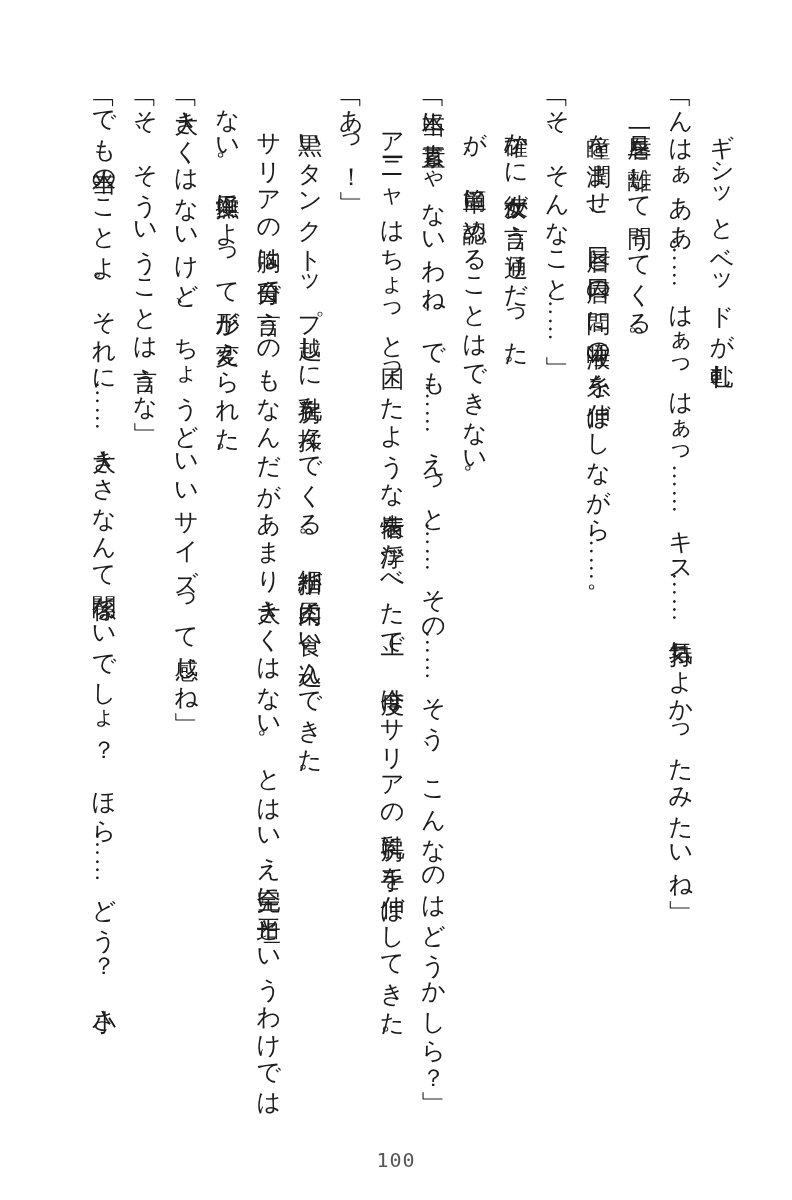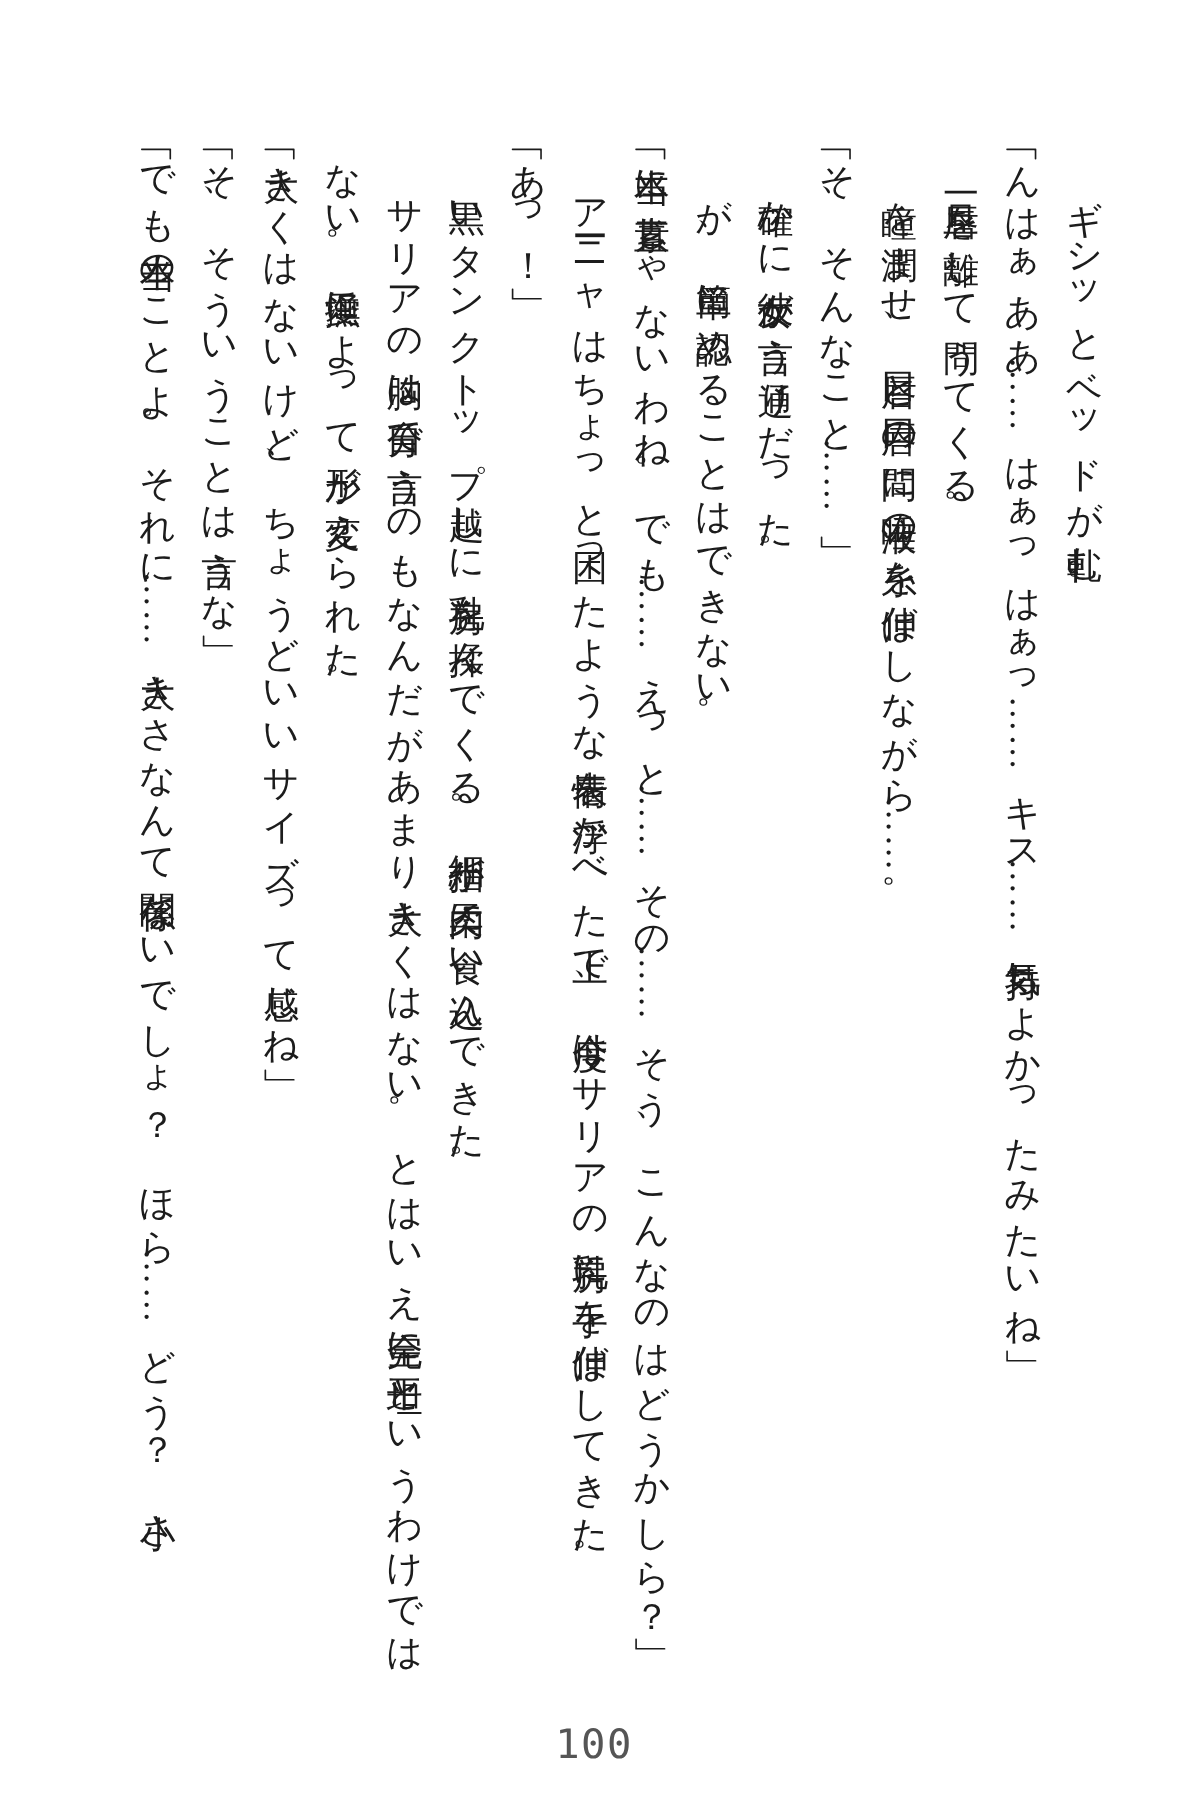--- a/index.html
+++ b/index.html
@@ -38,21 +38,21 @@
   .text-block p.indent {
     text-indent: 1em;
   }
   .page-number {
     position: absolute;
     left: 0;
     right: 0;
     top: 1148px;
     text-align: center;
     font-family: "DejaVu Sans Mono", "Liberation Mono", monospace;
-    font-size: 27px;
+    font-size: 20px;
     letter-spacing: 1px;
     color: #555555;
   }
 </style>
 </head>
 <body>
 
 <div class="page">
   <div class="text-block">
     <p class="indent">ギシッとベッドが軋む。</p>

